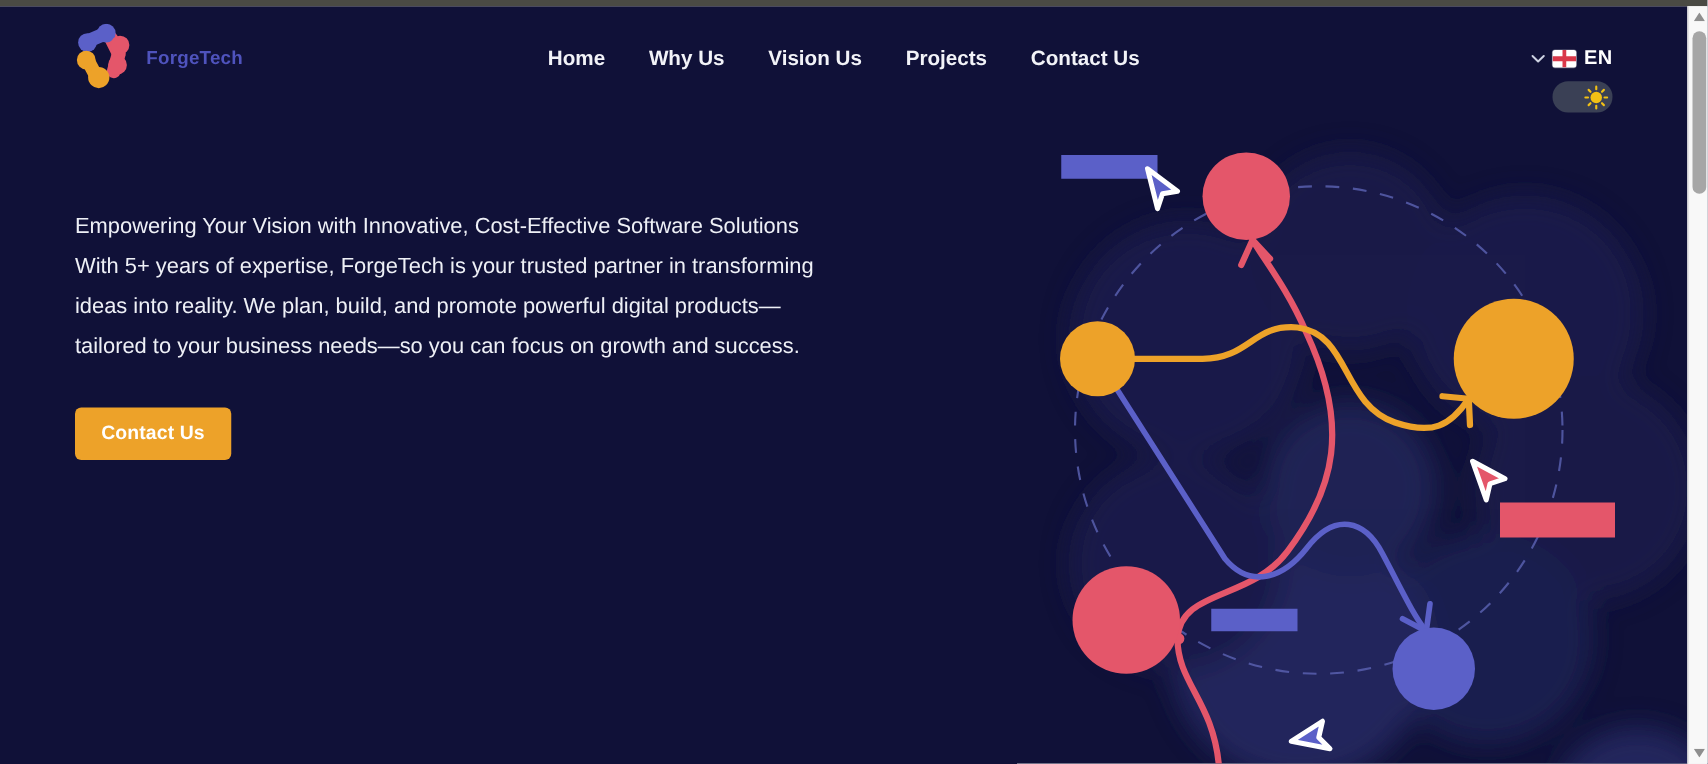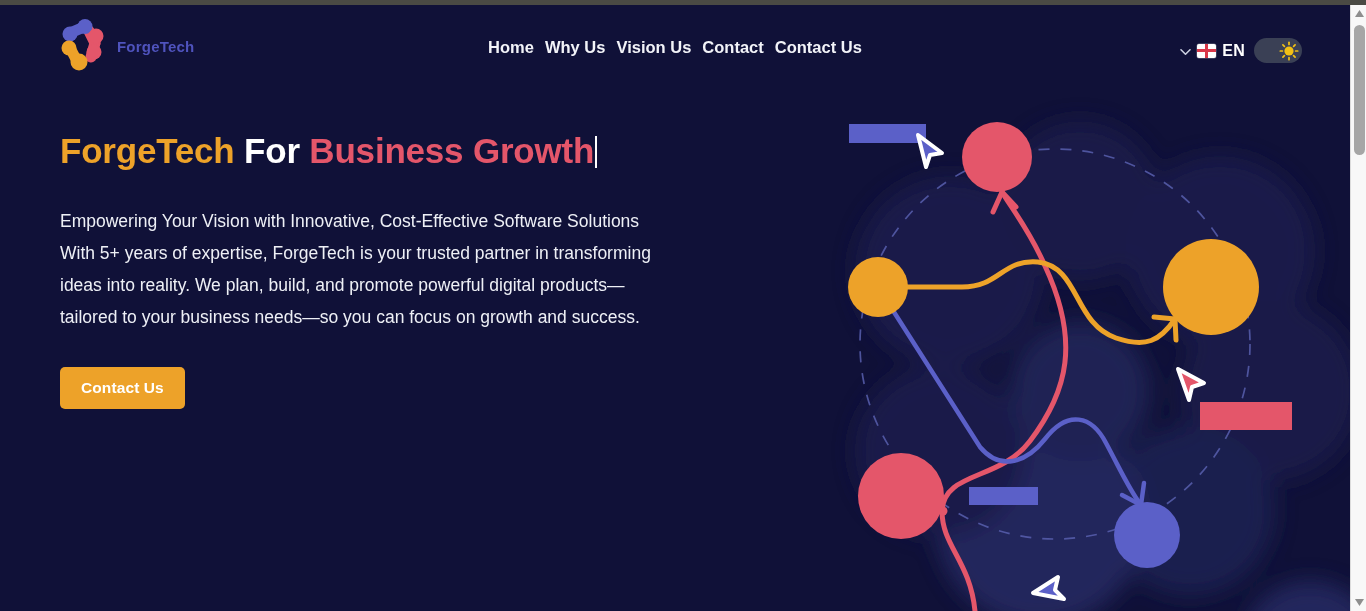--- a/index.html
+++ b/index.html
@@ -43,29 +43,29 @@
     display:flex; align-items:center; gap:9px;
     cursor:pointer;
   }
   .brand-mark { width:50px; height:54px; display:block; }
   .brand-name {
     color:#4f53bd; font-size:15px; font-weight:bold;
     letter-spacing:.2px;
   }
   .main-nav {
     position:absolute; left:0; right:0; top:33px;
-    display:flex; justify-content:center; gap:11px;
+    display:flex; justify-content:center; gap:35px;
   }
   .nav-link {
     color:#f2f3f8; font-size:16.5px; font-weight:bold;
     text-decoration:none; white-space:nowrap; cursor:pointer;
   }
   .header-right {
-    position:absolute; right:48px; top:33px;
-    display:flex; align-items:center; gap:9px;
+    position:absolute; right:60px; top:33px;
+    display:flex; align-items:flex-end; gap:9px;flex-direction:column;
   }
   .lang-picker {
     display:flex; align-items:center; gap:6px; cursor:pointer;
   }
   .chev { display:block; }
   .flag {
     width:19px; height:14px; border-radius:2px; display:block;
     background:#ffffff; position:relative; overflow:hidden;
     box-shadow:0 0 0 .5px rgba(255,255,255,.35);
   }
@@ -168,21 +168,21 @@
             </g>
           </svg>
         </span>
         <span class="brand-name">ForgeTech</span>
       </div>
 
       <nav class="main-nav">
         <a class="nav-link" href="#">Home</a>
         <a class="nav-link" href="#">Why Us</a>
         <a class="nav-link" href="#">Vision Us</a>
-        <a class="nav-link" href="#">Contact</a>
+        <a class="nav-link" href="#">Projects</a>
         <a class="nav-link" href="#">Contact Us</a>
       </nav>
 
       <div class="header-right">
         <div class="lang-picker">
           <span class="chev">
             <svg width="11" height="8" viewBox="0 0 11 8">
               <path d="M1 1.8 L5.5 6.2 L10 1.8" fill="none" stroke="#cdd2e2" stroke-width="1.6" stroke-linecap="round" stroke-linejoin="round"></path>
             </svg>
           </span>
@@ -205,23 +205,20 @@
               </g>
             </svg>
           </span>
         </button>
       </div>
     </header>
 
     <section class="hero">
 
       <div class="hero-copy">
-        <h1 class="hero-title">
-          <span class="t-orange">ForgeTech</span><span class="t-white"> For </span><span class="t-red">Business Growth</span><span class="caret"></span>
-        </h1>
         <p class="hero-sub">Empowering Your Vision with Innovative, Cost-Effective Software Solutions With 5+ years of expertise, ForgeTech is your trusted partner in transforming ideas into reality. We plan, build, and promote powerful digital products—tailored to your business needs—so you can focus on growth and success.</p>
         <button class="cta-button">Contact Us</button>
       </div>
 
       <div class="hero-art">
         <svg viewBox="0 0 520 520" xmlns="http://www.w3.org/2000/svg">
           <defs>
             <filter id="soft">
                 <feGaussianBlur stdDeviation="11"></feGaussianBlur>
               </filter>

